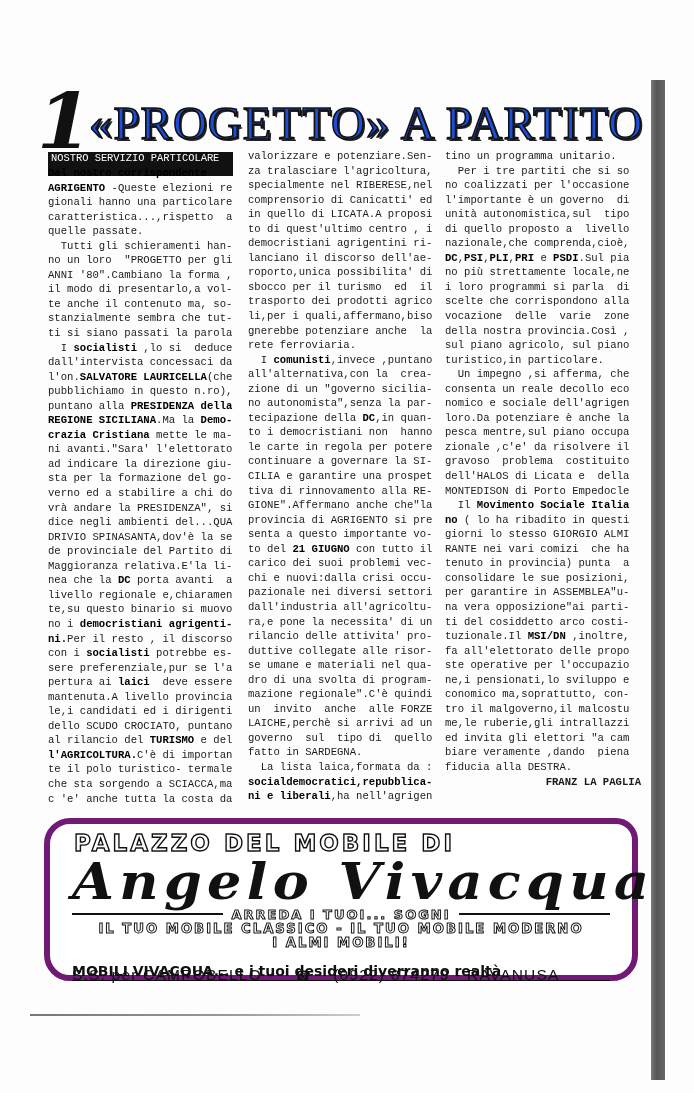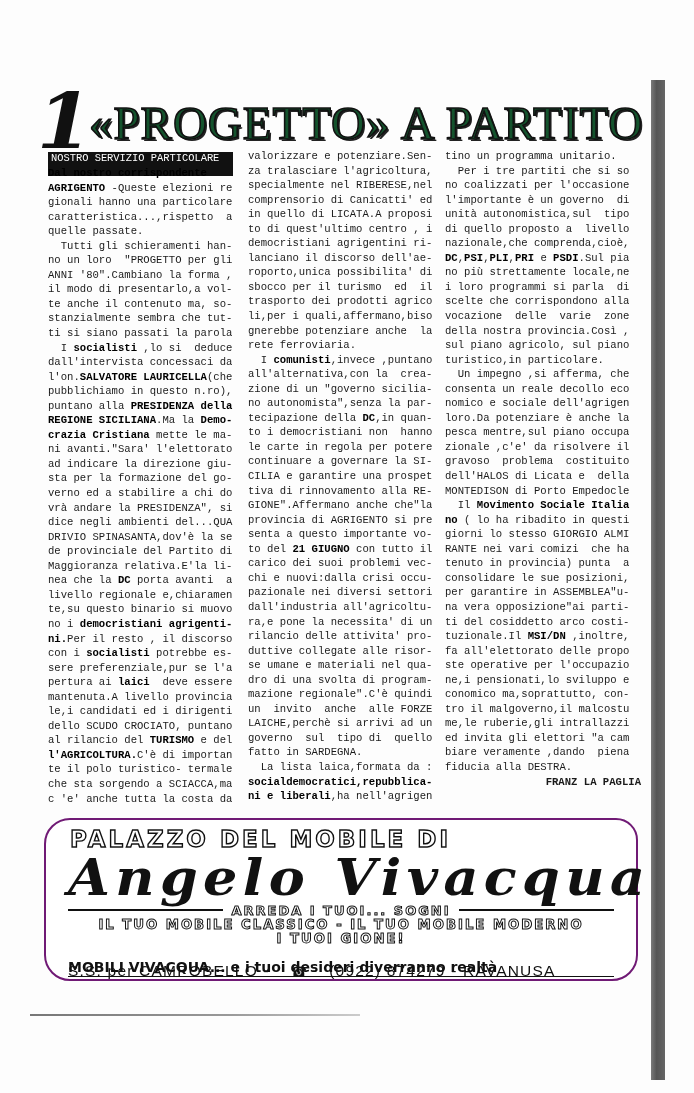--- a/index.html
+++ b/index.html
@@ -15,21 +15,21 @@
     position: absolute; left: 38px; top: 92px; width: 612px; height: 60px;
     display: flex; align-items: flex-end;
   }
   .headline .num {
     font-family: "DejaVu Serif", serif; font-weight: bold; font-style: italic;
     font-size: 76px; line-height: 60px; color: #111; letter-spacing: -4px;
     transform: scaleX(1.05); margin-right: 2px;
   }
   .headline .title {
     font-family: "Liberation Serif", serif; font-size: 47px; line-height: 50px;
-    color: #14532d; -webkit-text-stroke: 1.6px #111;
+    color: #1d4ed8; -webkit-text-stroke: 1.6px #111;
     text-shadow: 2px 2px 0 #222; letter-spacing: 1px; white-space: nowrap;
     padding-bottom: 4px;
   }
   .kicker {
     position: absolute; left: 48px; top: 152px; width: 182px; height: 24px;
     background: #111; color: #fff; font-family: "Liberation Mono", monospace;
     font-size: 10.4px; line-height: 12px; padding-left: 3px; white-space: nowrap; overflow: hidden;
   }
   .col {
     position: absolute; width: 196px;
@@ -37,21 +37,21 @@
     color: #1a1a1a;
   }
   .col .ln { white-space: pre; height: 14.55px; overflow: visible; }
   .col b { font-weight: bold; color: #000; }
   .c1 { left: 48px; top: 166px; }
   .c2 { left: 248px; top: 149px; }
   .c3 { left: 445px; top: 149px; }
   .byline { text-align: right; font-weight: bold; }
   .ad {
     position: absolute; left: 44px; top: 818px; width: 594px; height: 163px;
-    border: 2px solid #701a75; border-radius: 26px 22px 26px 26px;
+    border: 6px solid #701a75; border-radius: 26px 22px 26px 26px;
     background: #fff; box-sizing: border-box;
   }
   .ad .l1 {
     position: absolute; left: 24px; top: 6px; font-family: "DejaVu Sans", sans-serif;
     font-weight: bold; font-size: 23px; letter-spacing: 3px; color: #fff;
     -webkit-text-stroke: 1.4px #111; white-space: nowrap;
   }
   .ad .brand {
     position: absolute; left: 22px; top: 28px; font-family: "DejaVu Serif", serif;
     font-style: italic; font-weight: bold; font-size: 50px; letter-spacing: 5px; color: #111;
@@ -239,21 +239,21 @@
 
 <div class="ad">
   <div class="l1">PALAZZO DEL MOBILE DI</div>
   <div class="brand">Angelo Vivacqua</div>
   <div class="tagrow">
     <span class="rule"></span>
     <span class="outline tag">ARREDA I TUOI... SOGNI</span>
     <span class="rule"></span>
   </div>
   <div class="outline l3">IL TUO MOBILE CLASSICO - IL TUO MOBILE MODERNO</div>
-  <div class="outline l4">I TUOI GIONE!</div>
+  <div class="outline l4">I ALMI MOBILI!</div>
   <div class="l5">MOBILI VIVACQUA... e i tuoi desideri diverranno realtà</div>
   <div class="l6">
     <span>S.S. per CAMPOBELLO -</span>
     <span class="phone-icon">☎</span>
     <span>(0922) 874279 - RAVANUSA</span>
   </div>
 </div>
 
 <div class="footer-rule"></div>
 

